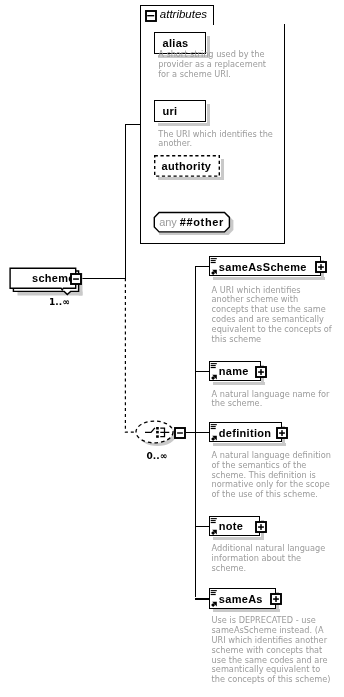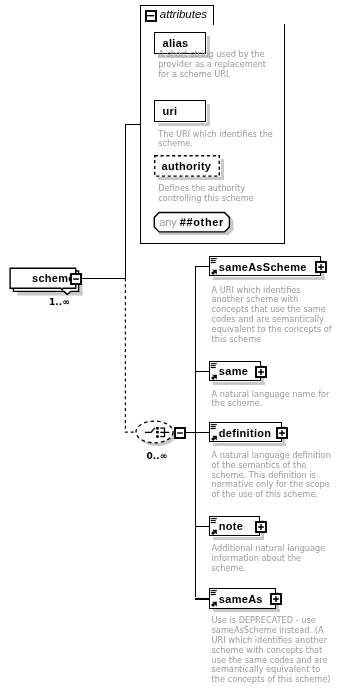--- a/index.html
+++ b/index.html
@@ -40,30 +40,28 @@
   <div class="abs nm" style="left:162.5px;top:36.5px;">alias</div>
   <div class="abs doc" style="left:158.2px;top:50px;width:120px;">A short string used by the
 provider as a replacement
 for a scheme URI.</div>
 
   <div class="shadow" style="left:158px;top:122.5px;width:52px;height:3px;"></div>
   <div class="shadow" style="left:206.5px;top:104px;width:3.5px;height:21px;"></div>
   <div class="card" style="left:154px;top:100.3px;width:52px;height:21.5px;"></div>
   <div class="abs nm" style="left:162.5px;top:104.5px;">uri</div>
   <div class="abs doc" style="left:158.2px;top:129.5px;width:130px;">The URI which identifies the
-scheme.</div>
+another.</div>
 
   <div class="shadow" style="left:158px;top:177px;width:66px;height:3px;"></div>
   <div class="shadow" style="left:220.5px;top:159px;width:3.5px;height:21px;"></div>
   <svg width="68" height="24" viewBox="0 0 68 24" style="position:absolute;left:153.5px;top:155px;">
     <rect x="0.7" y="0.7" width="64.6" height="20.4" fill="#fff" stroke="#000" stroke-width="1.4" stroke-dasharray="3.2,2.6"></rect>
   </svg>
   <div class="abs nm" style="left:161.5px;top:159.5px;">authority</div>
-  <div class="abs doc" style="left:158.2px;top:184px;width:130px;">Defines the authority
-controlling this scheme</div>
 
   <div style="position:absolute;left:153px;top:211px;width:84px;height:28px;">
     <svg width="84" height="28" viewBox="0 0 84 28">
       <polygon points="6.3,23.9 75.5,23.9 80.4,19.0 80.4,9.4 75.5,4.5 10.1,4.5 5.3,9.4 5.3,19.0" fill="#c9c9c9"></polygon>
       <polygon points="1.3,6.4 6.1,1.5 71.5,1.5 76.4,6.4 76.4,16.0 71.5,20.9 6.1,20.9 1.3,16.0" fill="#fff" stroke="#000" stroke-width="1.4"></polygon>
     </svg>
   </div>
   <div class="abs" style="left:159.3px;top:215.6px;font-size:11px;color:#9b9b9b;letter-spacing:-0.2px;">any</div>
   <div class="abs nm" style="left:179.7px;top:215.6px;letter-spacing:0.65px;">##other</div>
 
@@ -142,21 +140,21 @@
       <div class="card" style="left:209.2px;top:360.9px;width:51.5px;height:20.4px;"></div>
       <span style="position:absolute;left:210.2px;top:362.8px;">
         <svg width="8" height="18" viewBox="0 0 8 18">
           <rect x="0.7" y="0.1" width="6.1" height="1.1" fill="#000"></rect>
           <rect x="0.7" y="2.05" width="5" height="1.1" fill="#000"></rect>
           <rect x="0.7" y="4.0" width="5" height="1.1" fill="#000"></rect>
           <path d="M2.2,11.8 L6.8,11.8 L6.8,16.4 Z" fill="#000"></path>
           <path d="M1.1,15.0 L3.2,12.9 L5.2,14.9 L3.1,17.0 Z" fill="#000"></path>
         </svg>
       </span>
-      <div class="abs nm" style="left:218.8px;top:365.4px;">same</div>
+      <div class="abs nm" style="left:218.8px;top:365.4px;">name</div>
       <span style="position:absolute;left:254.9px;top:365.7px;">
         <svg width="12" height="12" viewBox="0 0 12 12">
           <rect x="1" y="1" width="10" height="10" fill="#fff" stroke="#000" stroke-width="1.9"></rect>
           <rect x="3.1" y="5.3" width="5.8" height="1.5" fill="#000"></rect>
           <rect x="5.25" y="3.15" width="1.5" height="5.8" fill="#000"></rect>
         </svg>
       </span>
       <div class="abs doc" style="left:211.6px;top:389.6px;width:134px;">A natural language name for
 the scheme.</div>
       <div class="ln" style="left:194.5px;top:432.2px;width:15.7px;height:1.2px;"></div>

